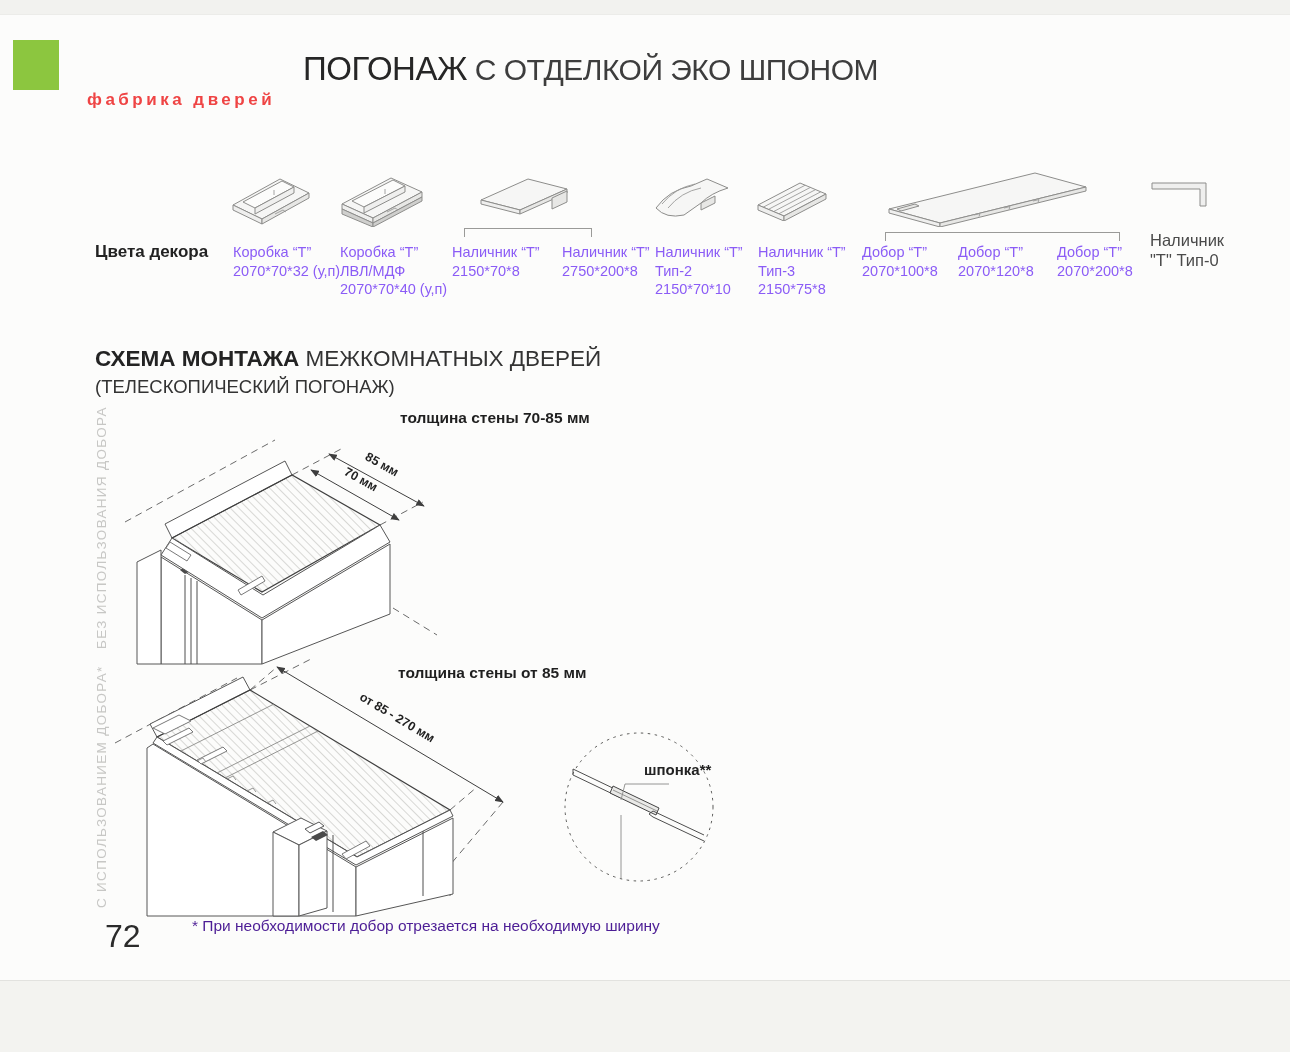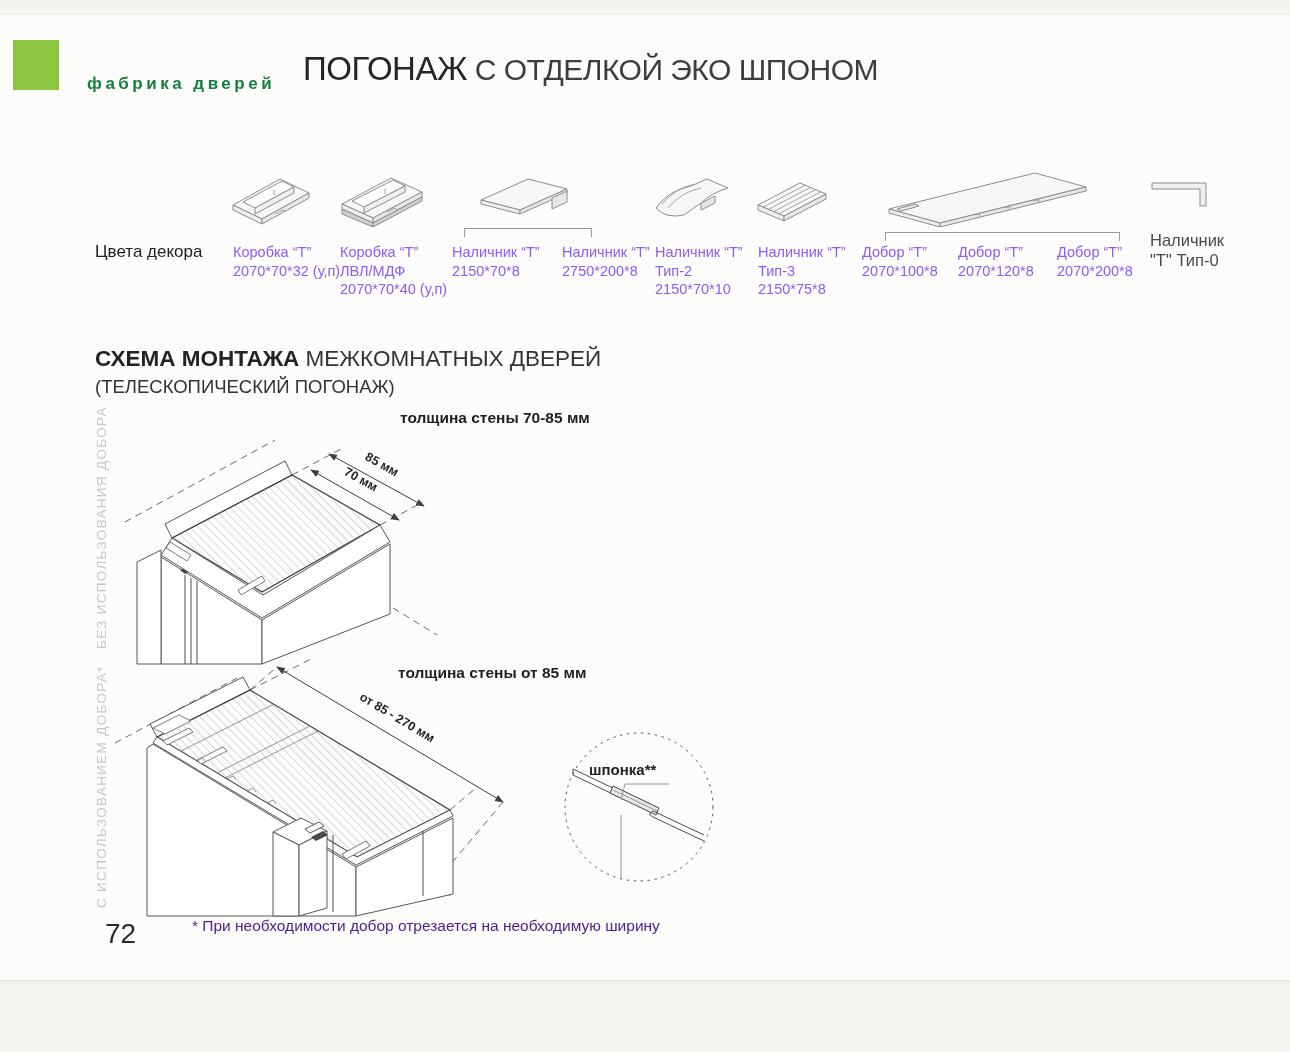--- a/index.html
+++ b/index.html
@@ -7,41 +7,41 @@
     position:relative;width:1290px;height:1052px;overflow:hidden;
     background:#fcfcfb;font-family:"Liberation Sans",sans-serif;color:#2e2e2e;
   }
   .abs{position:absolute;}
   
   .top-strip{left:0;top:0;width:1290px;height:14px;background:#f2f2ef;border-bottom:1px solid #ecece9;}
   .bottom-strip{left:0;top:980px;width:1290px;height:72px;background:#f3f3f0;border-top:1px solid #e2e2df;}
   .logo-square{left:13px;top:40px;width:46px;height:50px;background:#8CC63F;}
   .brand{left:84px;top:36px;font-size:46px;line-height:48px;font-weight:800;letter-spacing:-2px;color:#383838;}
   .brand sup{font-size:15px;font-weight:700;letter-spacing:0;vertical-align:28px;}
-  .brand-sub{left:87px;top:74px;font-size:17px;font-weight:600;letter-spacing:3.5px;color:#15803d;}
+  .brand-sub{left:87px;top:90px;font-size:17px;font-weight:600;letter-spacing:3.5px;color:#ef4444;}
   .page-title{left:303px;top:50px;white-space:nowrap;}
   .page-title .tb{font-size:33px;font-weight:400;color:#262626;letter-spacing:-0.5px;}
   .page-title .tr{font-size:30px;font-weight:400;color:#3d3d3d;letter-spacing:-0.5px;}
   
-  .color-label{left:95px;top:242px;font-size:17px;font-weight:400;color:#222;}
+  .color-label{left:95px;top:242px;font-size:17px;font-weight:700;color:#222;}
   .p-label{font-size:14.5px;line-height:18.5px;color:#8b5cf6;white-space:nowrap;}
   .p-label.lg{font-size:16.5px;line-height:19.5px;color:#4a4a4a;}
   .bracket{border-top:1.5px solid #9a9a98;border-left:1.5px solid #9a9a98;border-right:1.5px solid #9a9a98;height:8px;}
   
   .schema-title{left:95px;top:346px;white-space:nowrap;}
   .schema-title .tb{font-size:22.5px;font-weight:700;color:#232323;}
   .schema-title .tr{font-size:22.5px;font-weight:400;color:#333;}
   .schema-sub{left:95px;top:376px;font-size:18.5px;font-weight:400;color:#333;}
   
   .vlabel{color:#c7c7c5;font-size:13.5px;letter-spacing:1.3px;font-weight:500;white-space:nowrap;
           transform:rotate(-90deg);transform-origin:0 0;}
   .caption{font-size:15.5px;font-weight:600;color:#1f1f1f;white-space:nowrap;}
   .detail-label{font-size:15px;font-weight:700;color:#222;white-space:nowrap;}
   
-  .page-num{left:105px;top:918px;font-size:28px;color:#2b2b2b;}
+  .page-num{left:105px;top:918px;font-size:32px;color:#2b2b2b;}
   .footnotes{left:192px;top:917px;font-size:15.5px;color:#4c1d95;}
   .footnotes div{margin-bottom:5px;white-space:nowrap;}
   
   .wh{fill:#fff;stroke:#565656;stroke-width:1;stroke-linejoin:round;}
   .ln{fill:none;stroke:#4e4e4e;stroke-width:1;stroke-linejoin:round;}
   .dsh{fill:none;stroke:#6a6a6a;stroke-width:1;stroke-dasharray:7 5;}
   .thin{fill:none;stroke:#8a8a88;stroke-width:0.9;}
   .slot{fill:#fff;stroke:#6a6a6a;stroke-width:0.9;stroke-linejoin:round;}
   .dark{fill:#4a4a4a;stroke:none;}
   .dimln{fill:none;stroke:#3e3e3e;stroke-width:1;}
@@ -246,20 +246,20 @@
   <div class="abs caption" style="left:398px;top:664px">толщина стены от 85 мм</div>
 
   <svg class="abs" style="left:561px;top:729px" width="160" height="160" viewBox="0 0 160 160">
     <circle cx="78" cy="78" r="74" fill="none" stroke="#5a5a58" stroke-width="1" stroke-dasharray="2.5 4.5"></circle>
     <path class="ln" d="M12,40 L58,62 M12,46 L58,68 M12,40 L12,46 M58,62 L62,66 L58,68"></path>
     <path d="M52,57 L98,79 L95,86 L49,64 Z" fill="#e9e9e7" stroke="#444" stroke-width="1"></path>
     <path class="thin" d="M52,61 L96,82"></path>
     <path class="ln" d="M92,82 L143,106 M92,88 L143,112 M92,82 L88,85 L92,88"></path>
     <path class="thin" d="M64,55 L108,55 M64,55 L60,71 M60,86 L60,150"></path>
   </svg>
-  <div class="abs detail-label" style="left:589px;top:761px">шпонка**</div>
+  <div class="abs detail-label" style="left:644px;top:761px">шпонка**</div>
 
   <div class="abs page-num">72</div>
   <div class="abs footnotes">
     <div>* При необходимости добор отрезается на необходимую ширину</div>
   </div>
 
 </div>
 
 </body></html>

